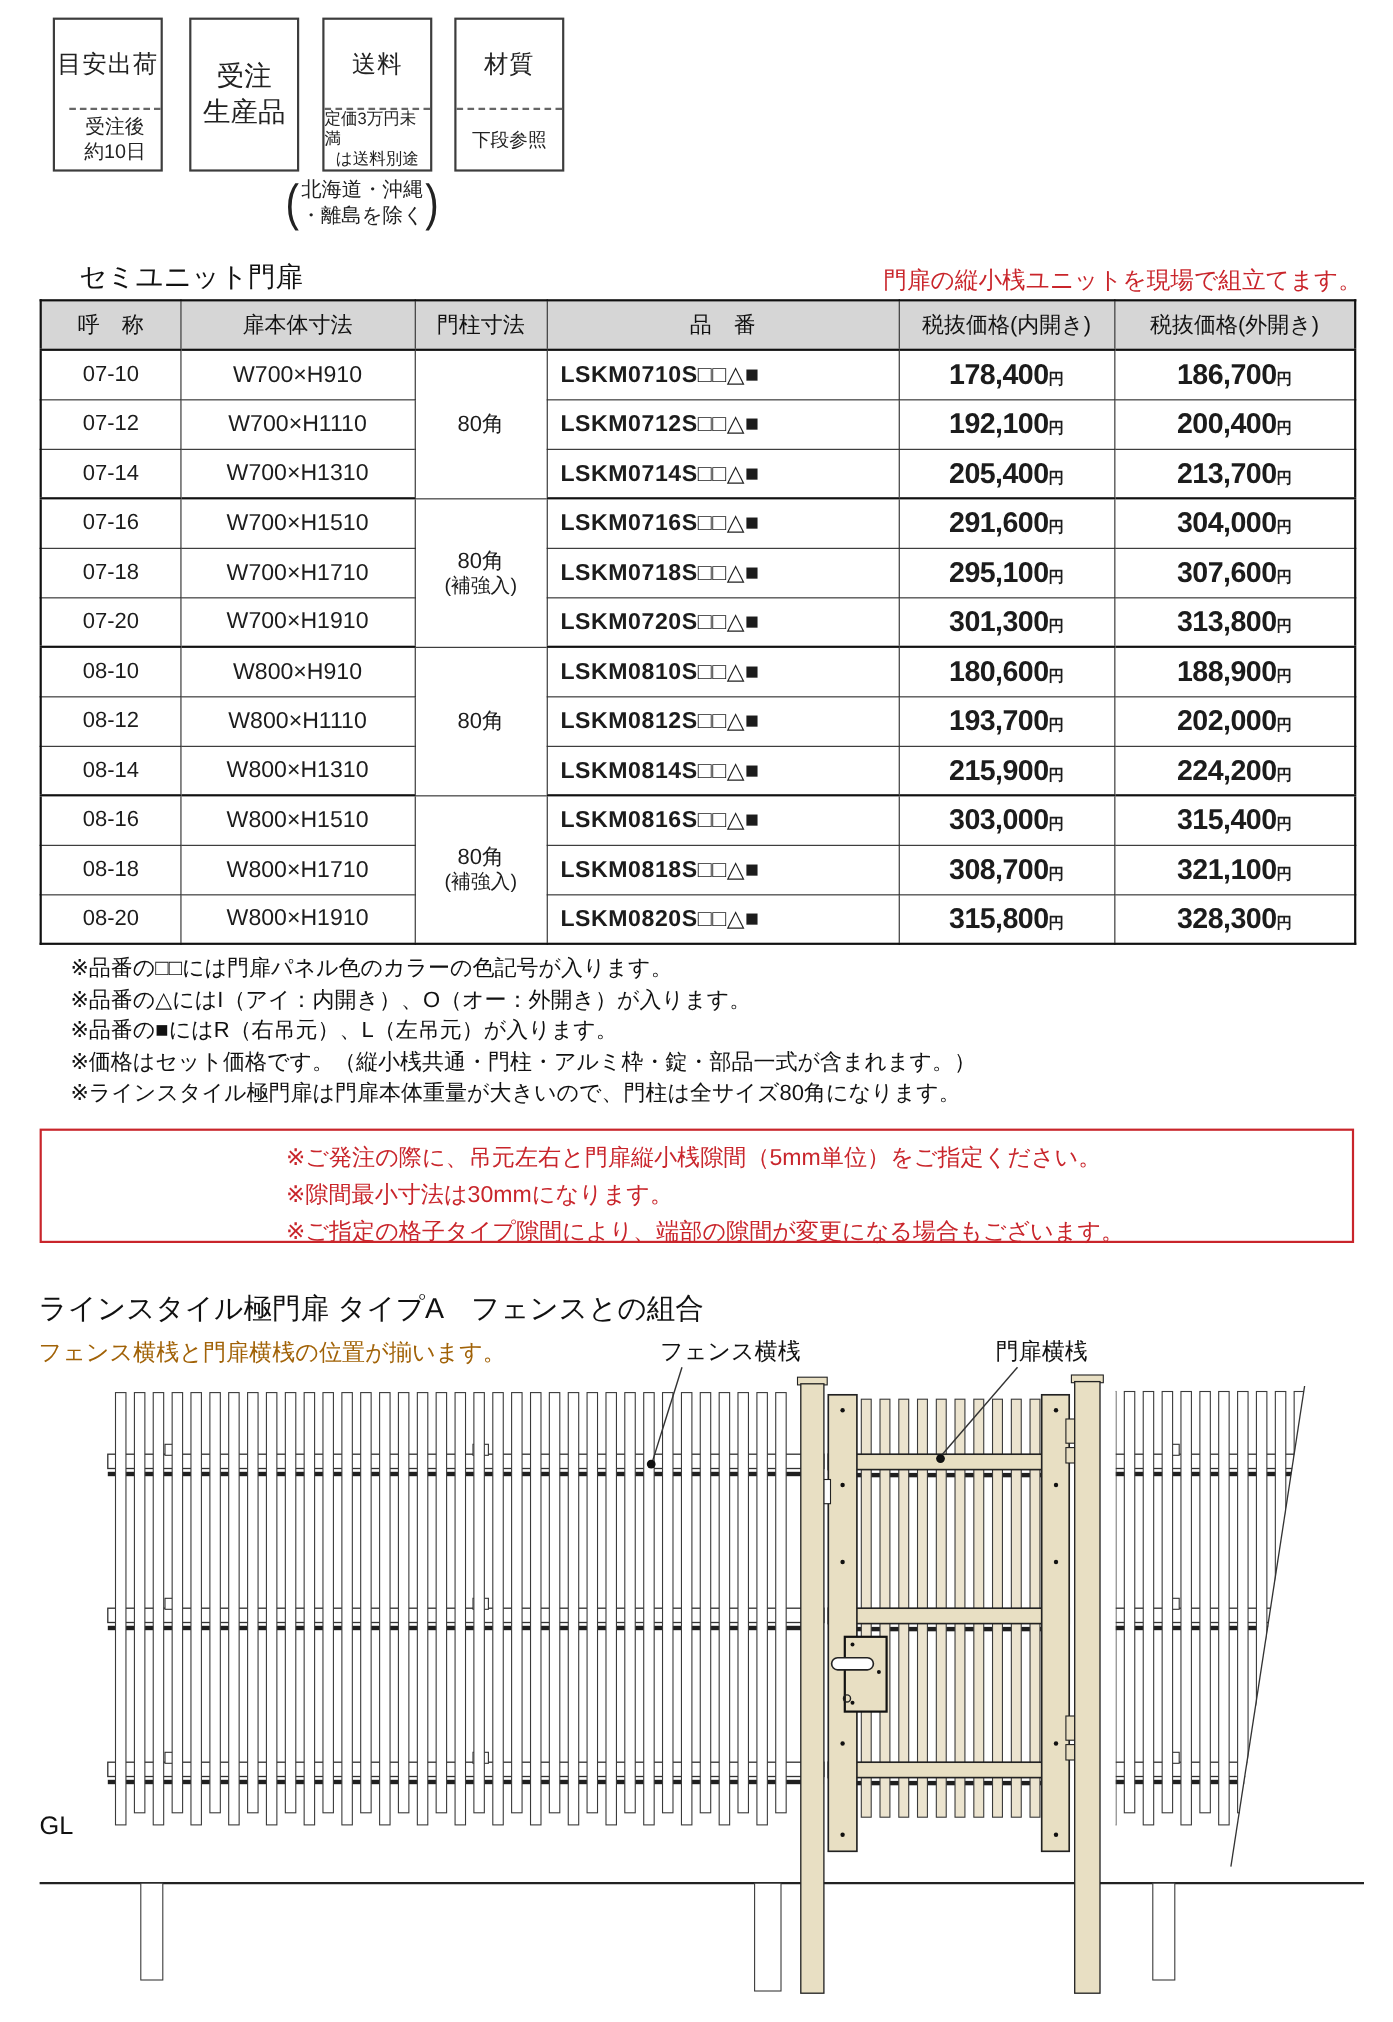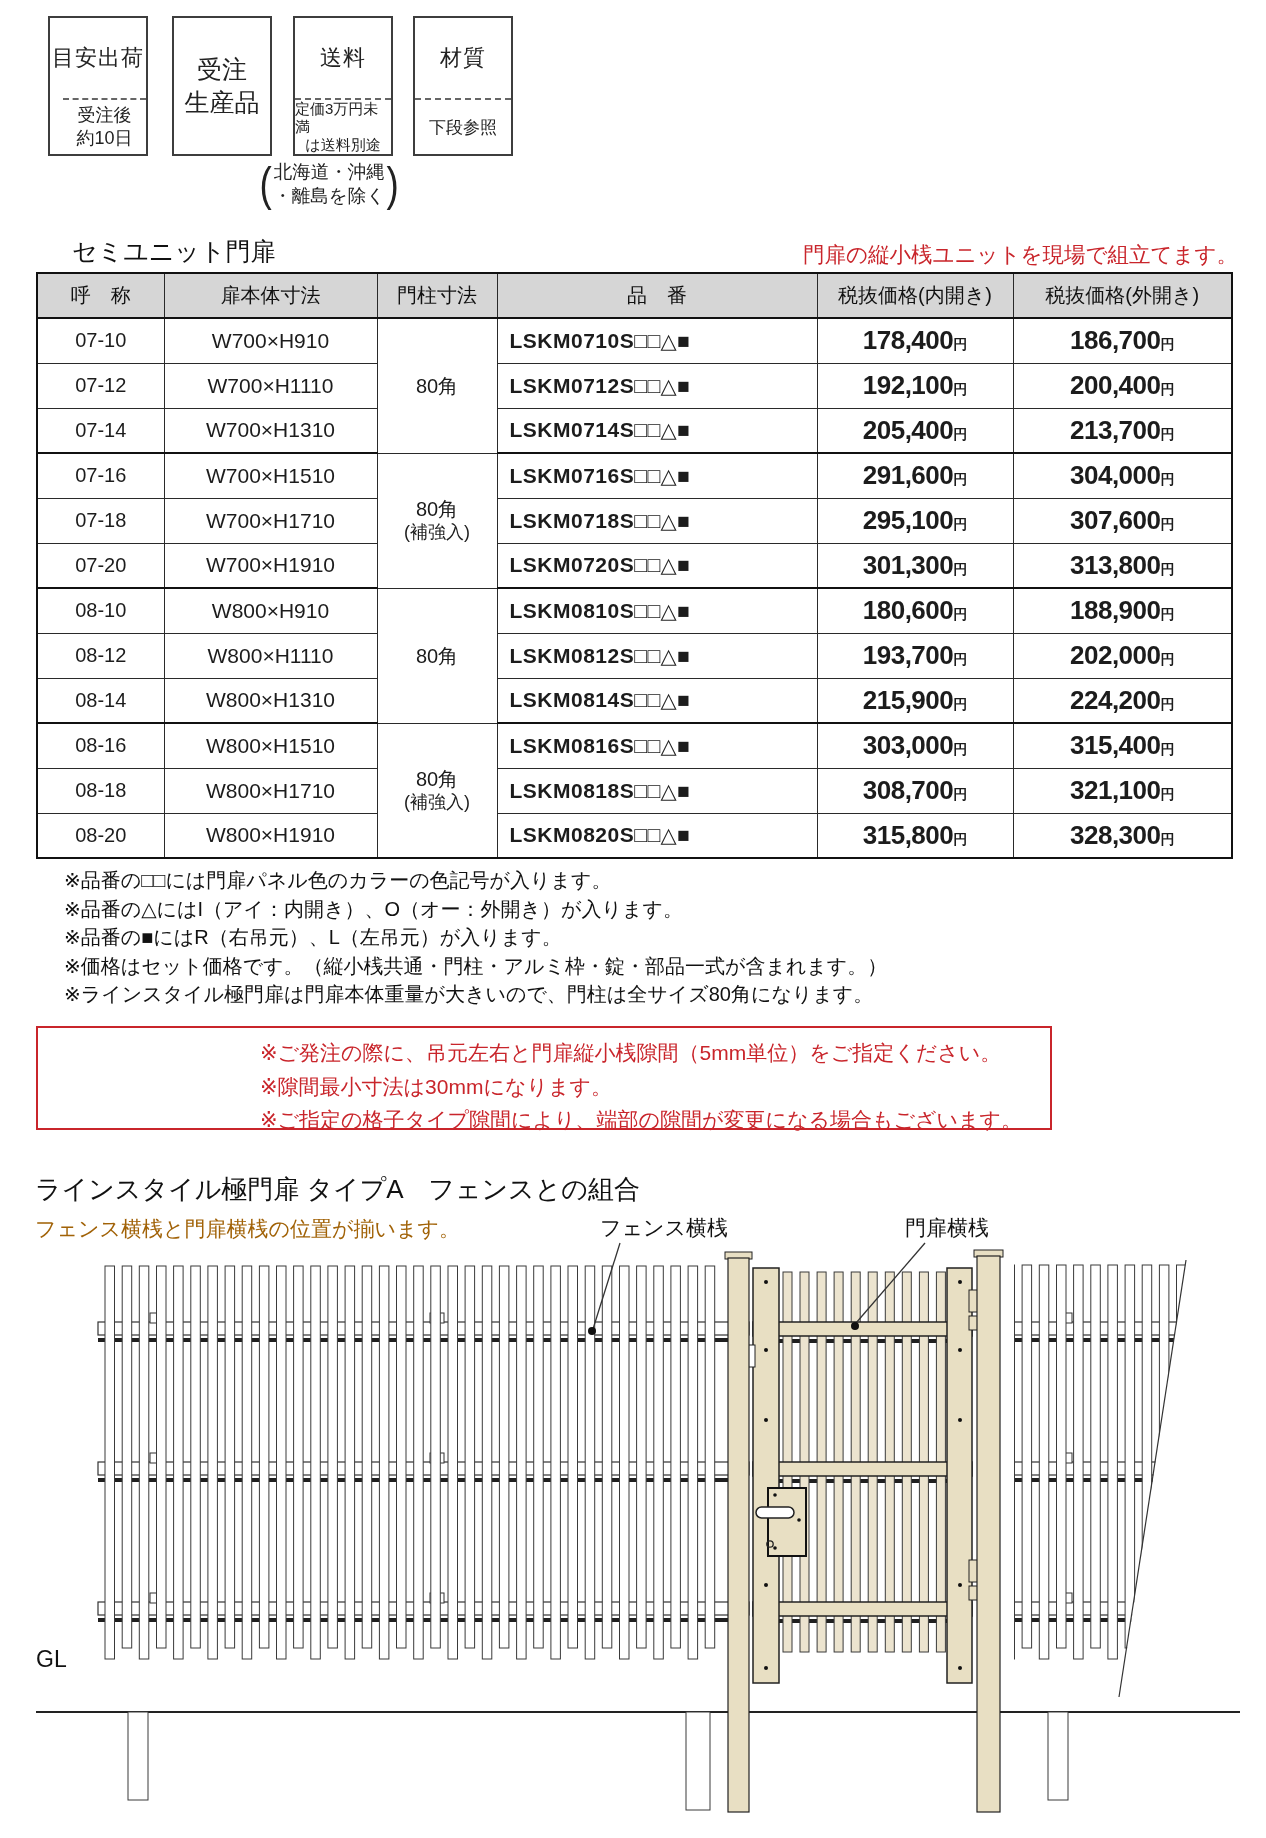--- a/index.html
+++ b/index.html
@@ -33,21 +33,21 @@
   td.c-post{font-size:20px;text-align:center;line-height:22px;}
   td.c-post .small{font-size:18px;}
   td.c-code{font-size:21px;font-weight:bold;text-align:left;padding-left:12px;letter-spacing:.5px;}
   td.c-price{font-size:26px;font-weight:bold;text-align:center;letter-spacing:-.5px;}
   td.c-price .yen{font-size:14px;font-weight:bold;letter-spacing:0;}
 
   
   .footnotes{position:absolute;left:36px;top:866px;font-size:20px;line-height:28.5px;color:#111;margin-left:28px;}
 
   
-  .attention{position:absolute;left:36px;top:1026px;width:1016px;height:104px;border:2.5px solid var(--red);}
+  .attention{position:absolute;left:36px;top:1026px;width:1195px;height:104px;border:2.5px solid var(--red);}
   .attention .lines{padding:8px 0 0 222px;font-size:21px;line-height:33.5px;color:var(--red);}
 
   
   .sec2-title{position:absolute;left:35px;top:1172px;font-size:26px;color:#111;}
   .sec2-sub{position:absolute;left:35px;top:1215px;font-size:21px;color:#a16207;}
   .lbl{position:absolute;top:1214px;font-size:21px;color:#111;}
   #lbl-fence{left:600px;} #lbl-gate{left:905px;}
   .gl-label{position:absolute;left:36px;top:1646px;font-size:23px;color:#111;}
 
   svg#diagram{position:absolute;left:0;top:1180px;}

